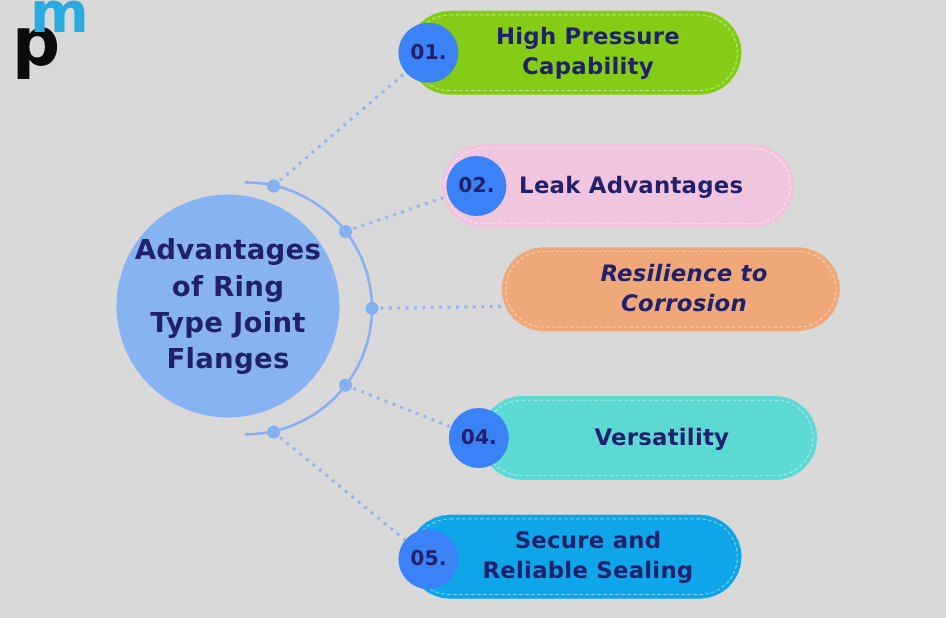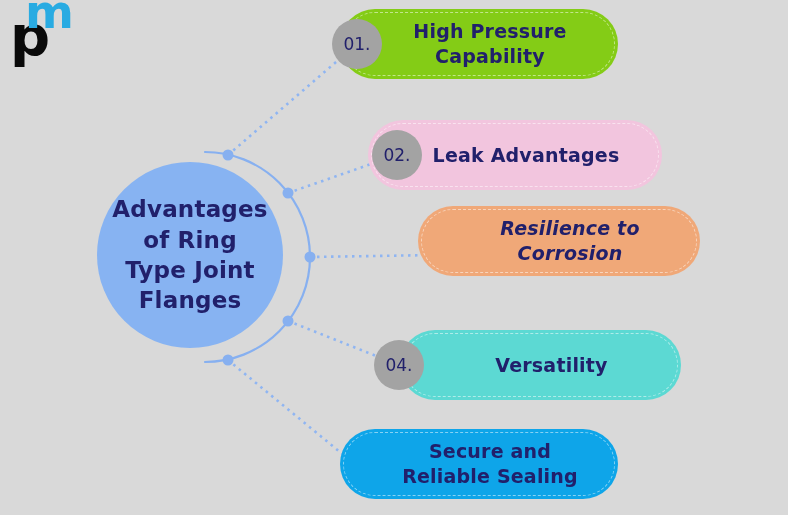--- a/index.html
+++ b/index.html
@@ -64,25 +64,25 @@
   .pill-1{left:340px;top:9px;width:278px;}
   .pill-2{left:368px;top:120px;width:294px;}
   .pill-3{left:418px;top:206px;width:282px;font-style:italic;}
   .pill-4{left:400px;top:330px;width:281px;}
   .pill-5{left:340px;top:429px;width:278px;}
   
   .num-badge{
     position:absolute;
     width:50px;height:50px;
     border-radius:50%;
-    background:#a3a3a3;
+    background:#3b82f6;
     display:flex;align-items:center;justify-content:center;
     color:#21206b;
     font-size:17px;
-    font-weight:normal;
+    font-weight:bold;
     z-index:3;
     text-align:center;
   }
   .num-1{left:332px;top:19px;}
   .num-2{left:372px;top:130px;}
   .num-3{left:412px;top:230px;}
   .num-4{left:374px;top:340px;}
   .num-5{left:332px;top:441px;}
   
   .logo{
@@ -147,14 +147,15 @@
   <div class="pill pill-4" style="background: rgb(92, 217, 211);">
     <div class="label">Versatility</div>
   </div>
   <div class="pill pill-5" style="background: #0ea5e9;">
     <div class="label">Secure and Reliable Sealing</div>
   </div>
 
   <div class="num-badge num-1">01.</div>
   <div class="num-badge num-2">02.</div>
   <div class="num-badge num-4">04.</div>
+  <div class="num-badge num-5">05.</div>
 
 </div>
 
 </body></html>

